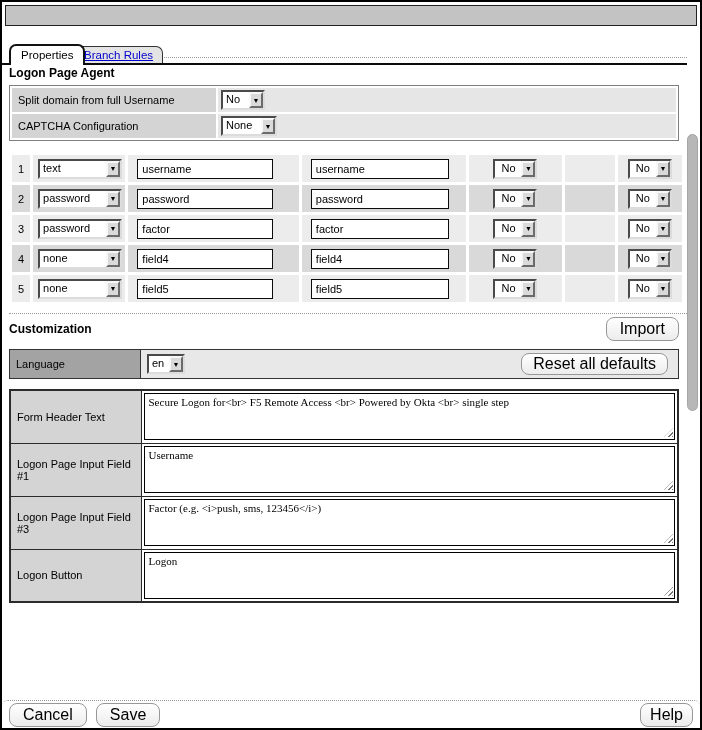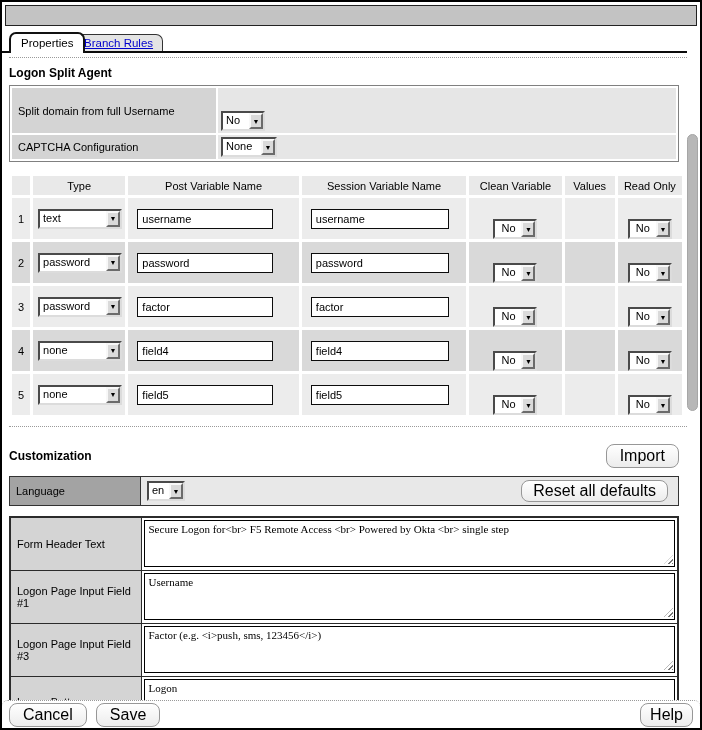--- a/index.html
+++ b/index.html
@@ -6,21 +6,21 @@
   body { font-family:"Liberation Sans","DejaVu Sans",sans-serif; background:#fff; }
 
   .window { position:relative; width:702px; height:730px; background:#fff;
             border:2px solid #000; overflow:hidden; }
 
   
   .titlebar { position:absolute; top:3px; left:3px; right:3px; height:21px;
               background:#c3c3c3; border:1px solid #222; }
 
   
-  .tabbar { position:absolute; top:25px; left:0; width:685px; height:26px;
+  .tabbar { position:absolute; top:25px; left:0; width:685px; height:38px;
             border-bottom:2px solid #0a0a0a; }
   .tab { position:absolute; font-size:11.5px; border-radius:7px 7px 0 0; cursor:default; }
   .tab-props { left:7px; bottom:-2px; background:#fff; border:2px solid #111; border-bottom:none;
                padding:3px 10px 4px; z-index:2; color:#000; }
   .tab-branch { left:72px; bottom:0; background:#e4e4e4; border:1.5px solid #333; border-bottom:none;
                 padding:2px 9px; z-index:1; }
   .tab-branch .lnk { color:#0000cc; text-decoration:underline; }
 
   
   .content { position:absolute; top:47px; left:7px; width:678px; height:651px; overflow:hidden; }
@@ -32,21 +32,21 @@
   .dotted { margin-top:8px; border-top:1px dotted #9a9a9a; height:0; }
   .sec-title { margin-top:8px; font-size:12px; font-weight:bold; }
 
   
   .dd { display:inline-flex; align-items:stretch; background:#fff; height:20px;
         border:2px solid; border-color:#4a4a4a #dcdcdc #dcdcdc #4a4a4a; vertical-align:middle; }
   .dd-txt { font-size:11px; padding:1px 3px 0; white-space:nowrap; flex:1; overflow:hidden; }
   .dd-arr { width:14px; background:#dadada; border:2px solid;
             border-color:#f8f8f8 #6b6b6b #6b6b6b #f8f8f8; font-size:7px; color:#000;
             display:flex; align-items:center; justify-content:center; }
-  .dd-no   { width:44px;margin-top:21px; }
+  .dd-no   { width:44px; }
   .dd-none { width:56px; }
   .dd-type { width:84px; }
   .dd-en   { width:38px; }
 
   
   .ti { border:1.5px solid #0c0c0c; height:20px; font-size:11px; font-family:inherit;
         padding:1px 4px; background:#fff; }
 
   
   table.agent { margin-top:5px; width:670px; border-spacing:2px; background:#fff;
@@ -63,21 +63,21 @@
   tr.r-dark  td { background:#d9d9d9; }
   .c-num  { width:18px; text-align:center; }
   .c-type { width:92px; } .c-type .dd { margin-left:5px; }
   .c-post { width:170px; } .c-post .ti { width:136px; margin-left:9px; }
   .c-sess { width:164px; } .c-sess .ti { width:138px; margin-left:9px; }
   .c-clean{ width:92px; text-align:center; }
   .c-vals { width:50px; text-align:center; }
   .c-ro   { width:64px; text-align:center; }
 
   
-  .custom-row { margin-top:17px; display:flex; justify-content:space-between; align-items:center;
+  .custom-row { margin-top:3px; display:flex; justify-content:space-between; align-items:center;
                 width:670px; }
   .btn { font-size:16px; font-family:inherit; color:#000; background:linear-gradient(#ffffff,#ececec);
          border:1px solid #979797; border-radius:8px; padding:2px 13px; cursor:default; }
 
   
   table.language { margin-top:8px; width:670px; border:1.5px solid #333; border-collapse:collapse; }
   .l-label { width:131px; background:#a3a3a3; border-right:1.5px solid #333;
              padding:5px 6px; font-size:11px; }
   .l-value { background:#e8e8e8; padding:3px 6px; }
   .l-flex { display:flex; align-items:center; }
@@ -116,21 +116,21 @@
     <div class="tab tab-branch">
       <span class="lnk">Branch Rules</span>
     </div>
   </div>
 
   <div class="content">
 
 
     <div class="dotted"></div>
 
-    <div class="sec-title">Logon Split Agent</div>
+    <div class="sec-title">Logon Page Agent</div>
 
     <table class="agent">
       <tbody>
           <tr>
         <td class="a-label">Split domain from full Username</td>
         <td class="a-value">
           <span class="dd dd-no">
             <span class="dd-txt">No</span>
             <span class="dd-arr">▼</span>
           </span>
@@ -143,29 +143,20 @@
             <span class="dd-txt">None</span>
             <span class="dd-arr">▼</span>
           </span>
         </td>
       </tr>
     </tbody>
       </table>
 
     <table class="fields">
       <tbody>
-          <tr>
-        <th class="c-num"></th>
-        <th class="c-type">Type</th>
-        <th class="c-post">Post Variable Name</th>
-        <th class="c-sess">Session Variable Name</th>
-        <th class="c-clean">Clean Variable</th>
-        <th class="c-vals">Values</th>
-        <th class="c-ro">Read Only</th>
-      </tr>
 
       <tr class="r-light">
         <td class="c-num">1</td>
         <td class="c-type">
           <span class="dd dd-type">
                 <span class="dd-txt">text</span>
                 <span class="dd-arr">▼</span>
               </span></td>
         <td class="c-post">
           <input class="ti" value="username" style=""></td>

